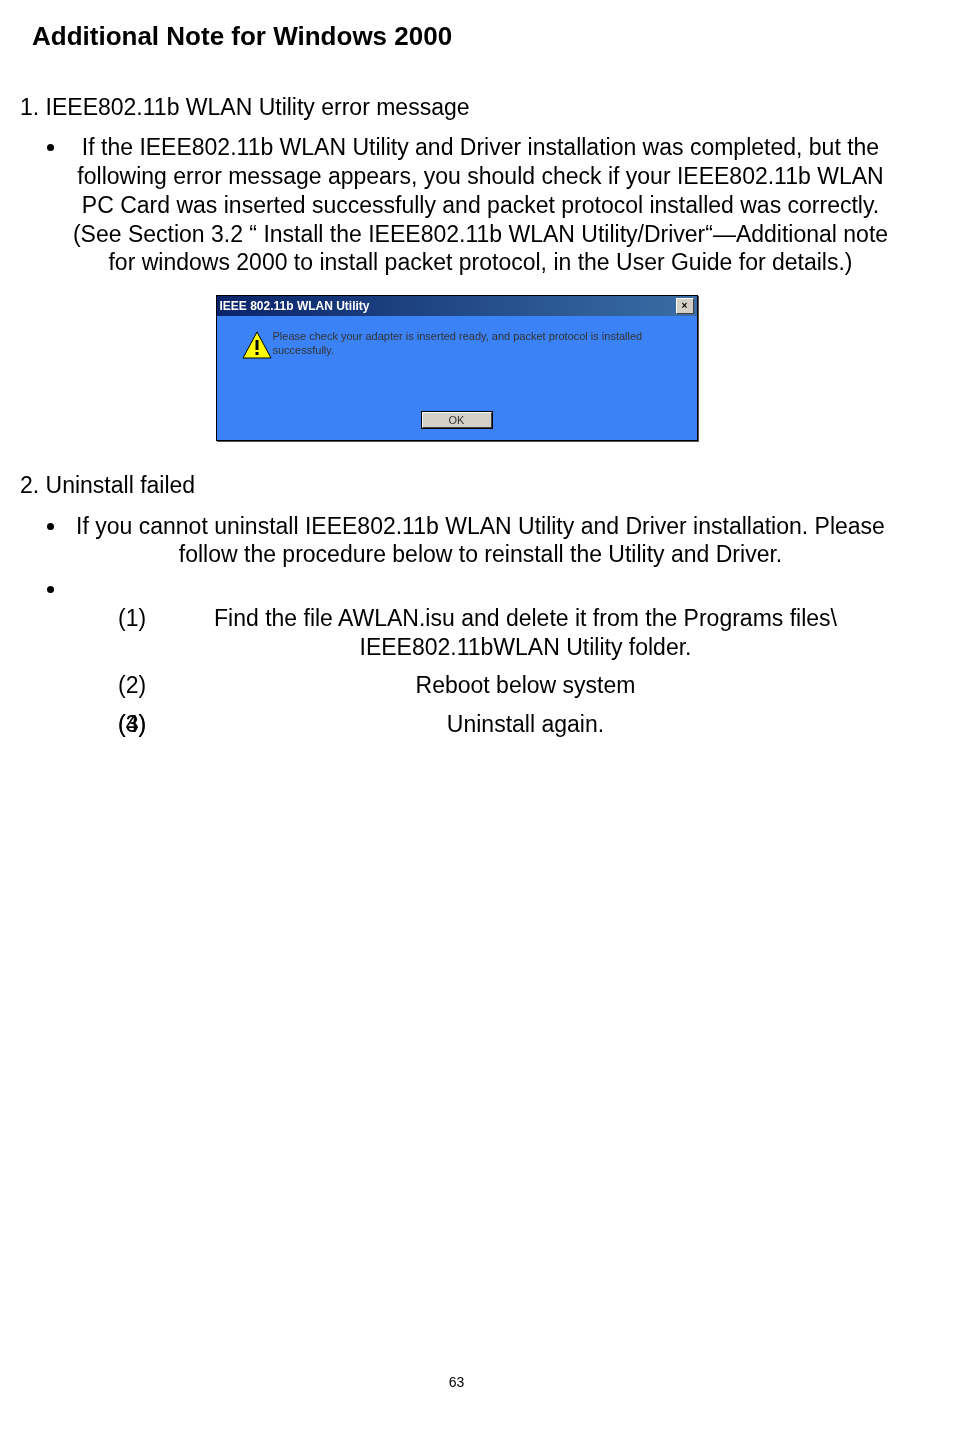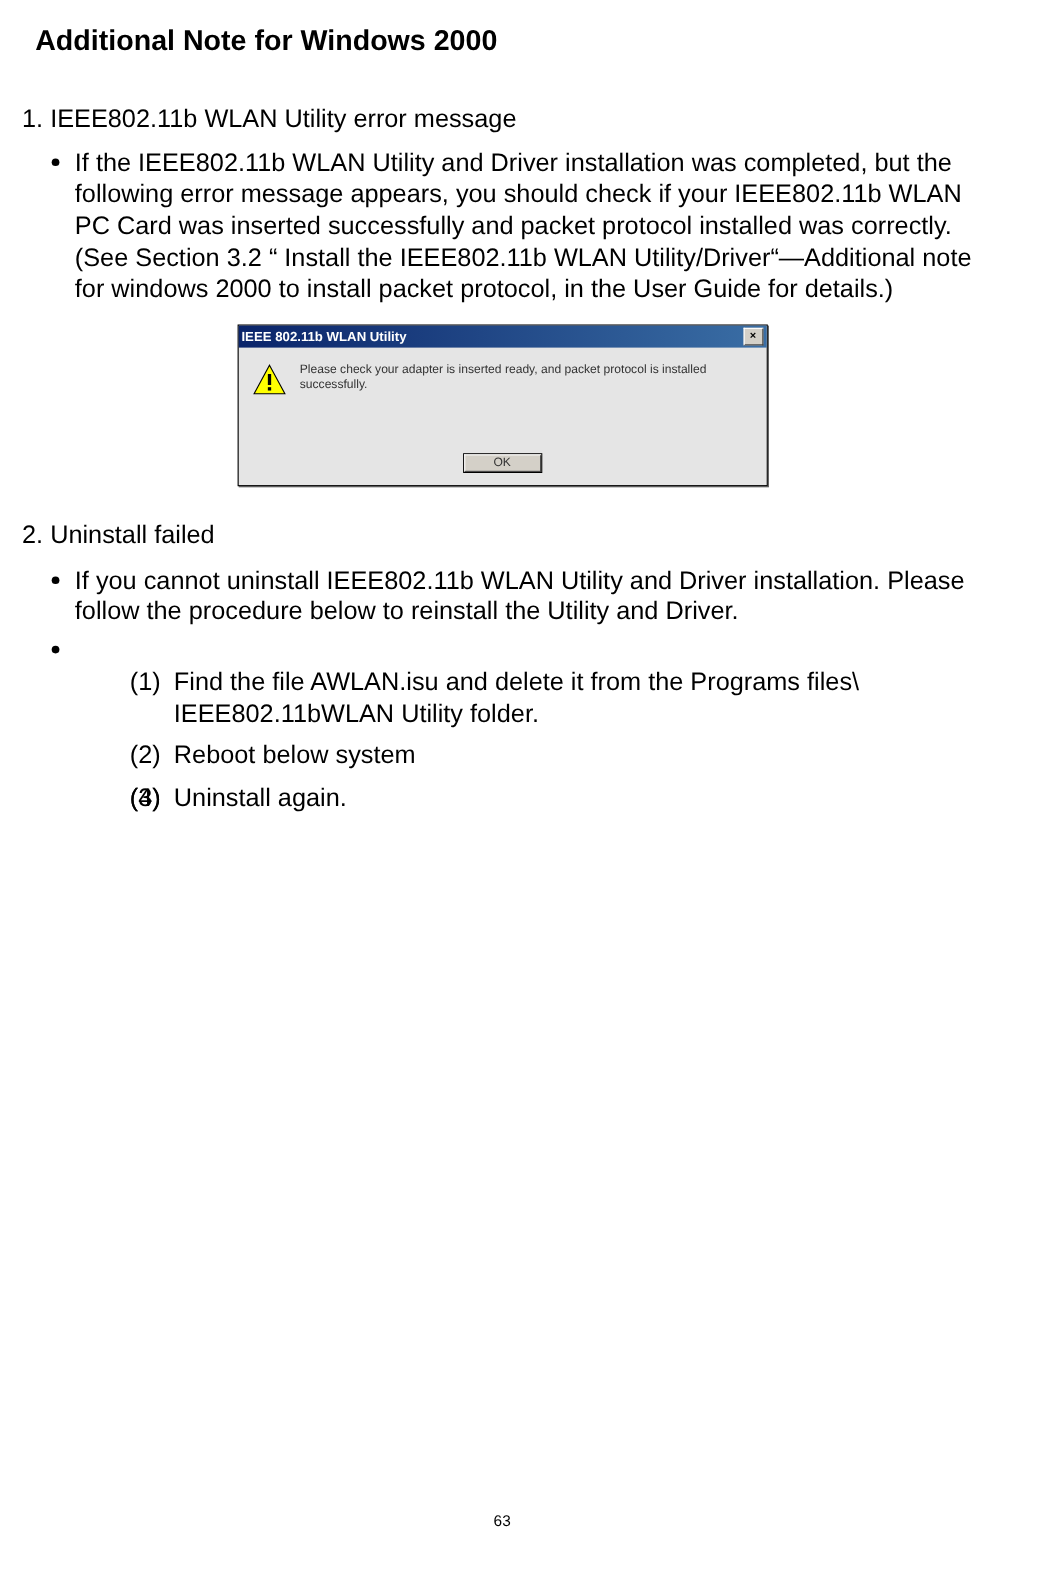--- a/index.html
+++ b/index.html
@@ -25,33 +25,34 @@
     margin: 0 0 12px 0;
   }
   ul.bullets {
     list-style: disc;
     padding-left: 48px;
     margin: 0 0 18px 0;
   }
   ul.bullets > li {
     padding-left: 0;
     margin-bottom: 6px;
+    text-align: center;
   }
   .dialog-wrap {
     display: flex;
     justify-content: center;
     margin: 10px 0 30px 0;
   }
   .dialog {
     width: 480px;
     font-family: Tahoma, Arial, sans-serif;
     font-size: 11px;
     border: 1px solid #000;
     box-shadow: 1px 1px 0 #555;
-    background: #e5e5e5;
+    background: #3b82f6;
   }
   .titlebar {
     background: linear-gradient(to right,#0a246a,#3a6ea5);
     color: #fff;
     display: flex;
     align-items: center;
     justify-content: space-between;
     padding: 2px 3px;
     font-weight: bold;
     font-size: 12px;
@@ -61,21 +62,21 @@
     background: #d4d0c8;
     border: 1px solid #fff;
     border-right-color:#404040; border-bottom-color:#404040;
     display:flex;align-items:center;justify-content:center;
     color:#000;font-weight:bold;font-size:10px;line-height:1;
     font-family: Arial;
   }
   .dlg-body {
     display:flex;
     padding: 14px 12px 6px 12px;
-    gap: 12px;
+    margin-left: 12px;
   }
   .warn-icon {
     flex: 0 0 32px;
   }
   .dlg-text {
     color:#333;
     filter: blur(0.3px);
   }
   .dlg-btnrow {
     display:flex;justify-content:center;padding:4px 0 12px 0;

